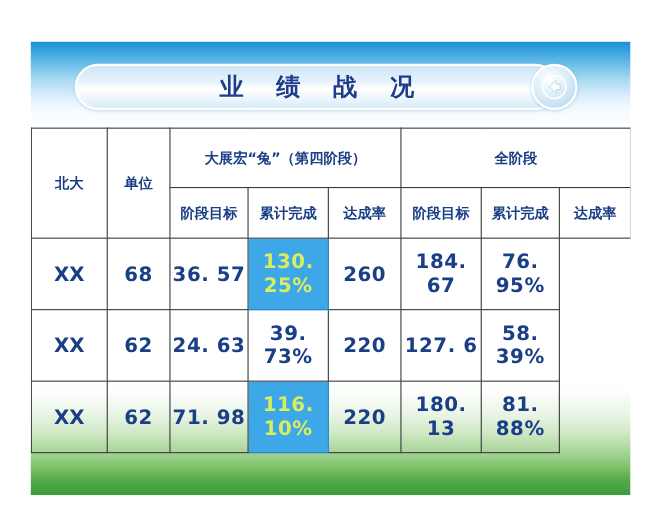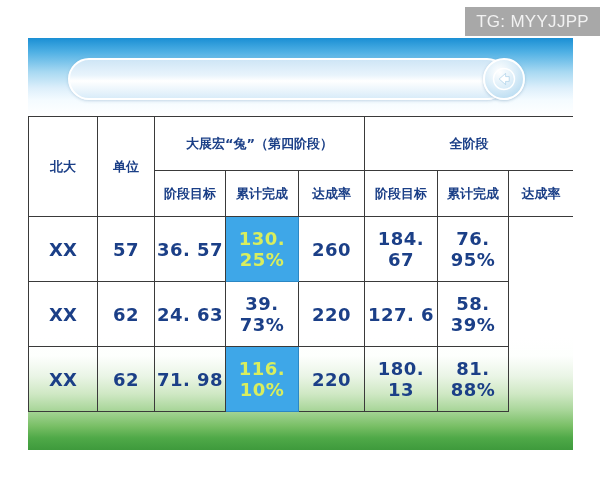--- a/index.html
+++ b/index.html
@@ -128,20 +128,21 @@
 </style>
 </head>
 <body>
 
 <div id="root">
 
   <div class="slide">
 
     <div class="banner">
       <div class="banner-pill"></div>
+      <div class="banner-title">业 绩 战 况</div>
       <div class="back-btn">
         <svg width="24" height="24" viewBox="0 0 24 24" aria-hidden="true">
           <circle cx="12" cy="12" r="10.5" fill="none" stroke="#ffffff" stroke-width="1.4"></circle>
           <path d="M13.6 6.4 L7.2 12 L13.6 17.6 L13.6 14.4 L17.2 14.4 L17.2 9.6 L13.6 9.6 Z" fill="#ffffff" stroke="#9cc8e4" stroke-width="0.6" stroke-linejoin="round"></path>
         </svg>
       </div>
     </div>
 
     <table class="perf-table">
       <colgroup>
@@ -166,21 +167,21 @@
           <th>累计完成</th>
           <th>达成率</th>
           <th>阶段目标</th>
           <th>累计完成</th>
           <th>达成率</th>
         </tr>
       </thead>
       <tbody>
         <tr class="r-data">
           <td class="unitcol">XX</td>
-          <td class="num">57</td>
+          <td class="num">68</td>
           <td class="num">36. 57</td>
           <td class="num hl">130. 25%</td>
           <td class="num">260</td>
           <td class="num">184. 67</td>
           <td class="num">76. 95%</td>
         </tr>
         <tr class="r-data">
           <td class="unitcol">XX</td>
           <td class="num">62</td>
           <td class="num">24. 63</td>
@@ -196,15 +197,14 @@
           <td class="num hl">116. 10%</td>
           <td class="num">220</td>
           <td class="num">180. 13</td>
           <td class="num">81. 88%</td>
         </tr>
       </tbody>
     </table>
 
   </div>
 
-  <div class="wm wm-tg">TG: MYYJJPP</div>
 
 </div>
 
 </body></html>

